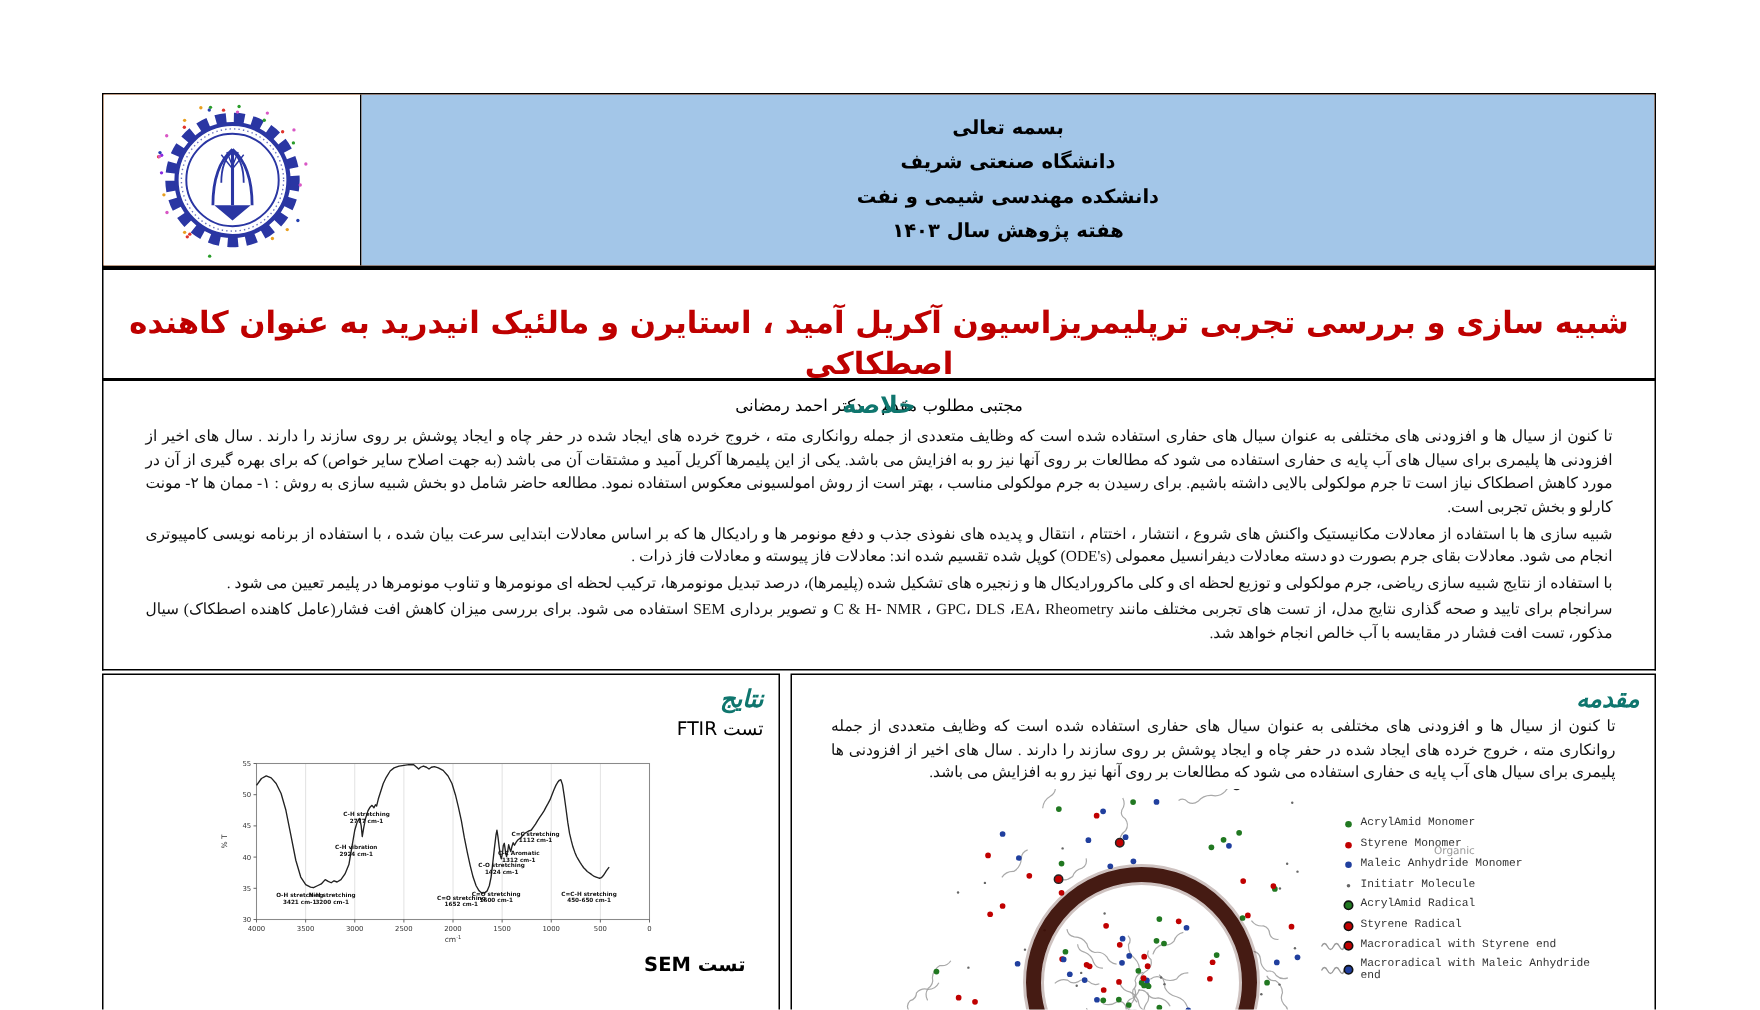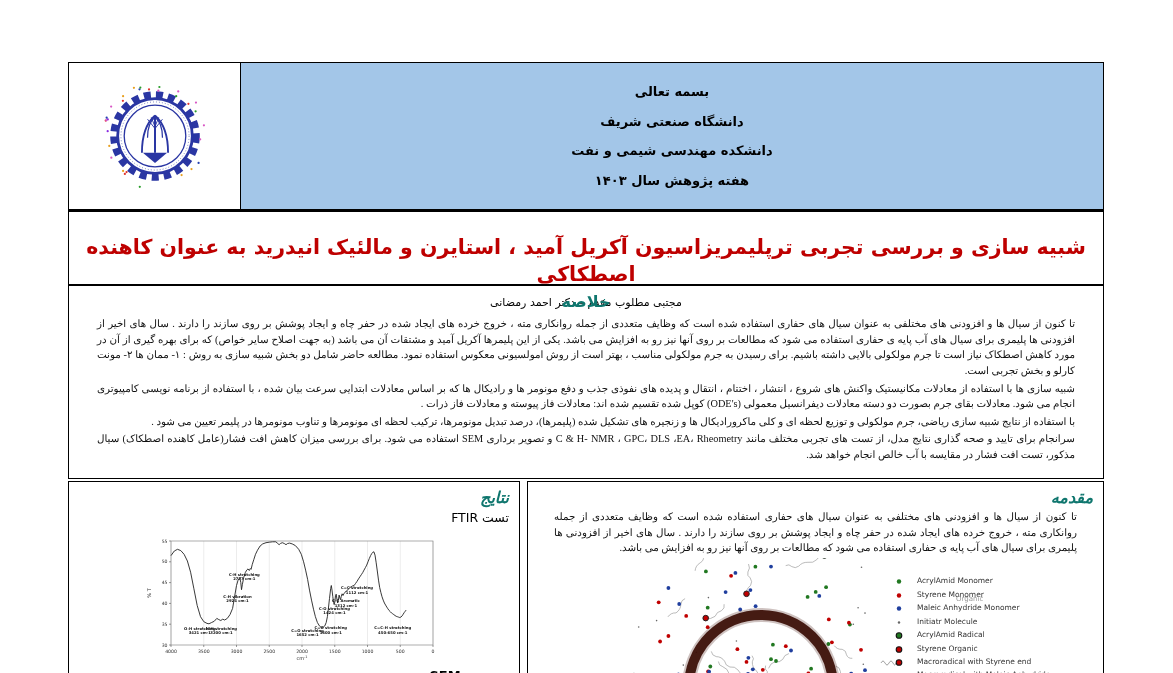--- a/index.html
+++ b/index.html
@@ -2,21 +2,21 @@
 <html lang="fa"><head>
 <meta charset="utf-8">
 <style>
   html,body{margin:0;padding:0;}
   body{
     width:1173px;height:673px;overflow:hidden;background:#ffffff;
     font-family:"DejaVu Sans",sans-serif;position:relative;
   }
   .poster{position:absolute;left:68px;top:62px;width:1036px;}
   
-  .header-row{display:flex;height:150px;border:1.5px solid #000;border-bottom:3px solid #000;box-sizing:border-box;background:#f97316;}
+  .header-row{display:flex;height:118px;border:1.5px solid #000;border-bottom:3px solid #000;box-sizing:border-box;background:#f97316;}
   .logo-box{width:172px;background:#fff;border-right:1.5px solid #000;display:flex;align-items:center;justify-content:center;box-sizing:border-box;}
   .blue-box{flex:1;background:#a3c6e8;display:flex;flex-direction:column;justify-content:space-evenly;text-align:center;direction:rtl;padding:6px 0;}
   .hline{font-weight:bold;font-size:13px;color:#000;line-height:1;}
   
   .title-block{border-left:1.5px solid #000;border-right:1.5px solid #000;border-bottom:2.5px solid #000;box-sizing:border-box;height:74px;text-align:center;direction:rtl;padding-top:22px;background:#fff;}
   .poster-title{color:#be0000;font-weight:bold;font-size:20.5px;line-height:1.3;}
   .poster-authors{margin-top:9px;font-size:11px;color:#000;}
   
   .abstract-box{border:1.5px solid #000;border-top:none;box-sizing:border-box;height:193px;overflow:hidden;direction:rtl;padding:4px 12px;background:#fff;}
   .section-heading{text-align:center;font-weight:bold;font-size:16px;color:#0f766e;margin:2px 0 5px;}
@@ -25,21 +25,21 @@
   
   .bottom-row{display:flex;gap:7px;margin-top:2px;}
   .col{border:1.5px solid #000;box-sizing:border-box;direction:rtl;padding:4px 10px;position:relative;background:#fff;height:420px;}
   .results-col{width:452px;}
   .intro-col{flex:1;}
   .sub-label{font-size:12.5px;text-align:right;margin-top:3px;color:#000;}
   .chart-wrap{width:300px;margin:8px auto 0;direction:ltr;}
   .sem-label{position:absolute;top:186px;right:22px;font-size:13px;font-weight:bold;color:#000;}
   .diagram-svg{position:absolute;top:76px;left:0;direction:ltr;}
   .legend{position:absolute;top:94px;left:352px;width:182px;direction:ltr;}
-  .legend-row{display:flex;align-items:center;gap:14px;margin-bottom:2.5px;}
+  .legend-row{display:flex;align-items:center;gap:4px;margin-bottom:2.5px;font-family:Liberation Mono, monospace;}
   .legend-row svg{flex:0 0 auto;}
   .legend-label{font-size:7.5px;color:#333;line-height:1.1;}
   .organic-label{position:absolute;top:113px;left:428px;font-size:7px;color:#999;direction:ltr;}
 </style>
 </head>
 <body>
 
 <div class="poster">
 
   <div class="header-row">
@@ -363,21 +363,21 @@
           <div class="legend-row">
             <svg width="23" height="11" viewBox="0 0 23 11">
               <circle cx="19" cy="5.5" r="2.8" fill="#217821" stroke="#111" stroke-width="1.1"></circle>
             </svg>
             <span class="legend-label">AcrylAmid Radical</span>
           </div>
           <div class="legend-row">
             <svg width="23" height="11" viewBox="0 0 23 11">
               <circle cx="19" cy="5.5" r="2.8" fill="#c00000" stroke="#111" stroke-width="1.1"></circle>
             </svg>
-            <span class="legend-label">Styrene Organic</span>
+            <span class="legend-label">Styrene Radical</span>
           </div>
           <div class="legend-row">
             <svg width="23" height="11" viewBox="0 0 23 11">
               <path d="M1,6 q2,-4 4,0 t4,0 t4,0 t3,0" fill="none" stroke="#999" stroke-width="0.9"></path>
               <circle cx="19" cy="5.5" r="2.8" fill="#c00000" stroke="#111" stroke-width="1.1"></circle>
             </svg>
             <span class="legend-label">Macroradical with Styrene end</span>
           </div>
           <div class="legend-row">
             <svg width="23" height="11" viewBox="0 0 23 11">

